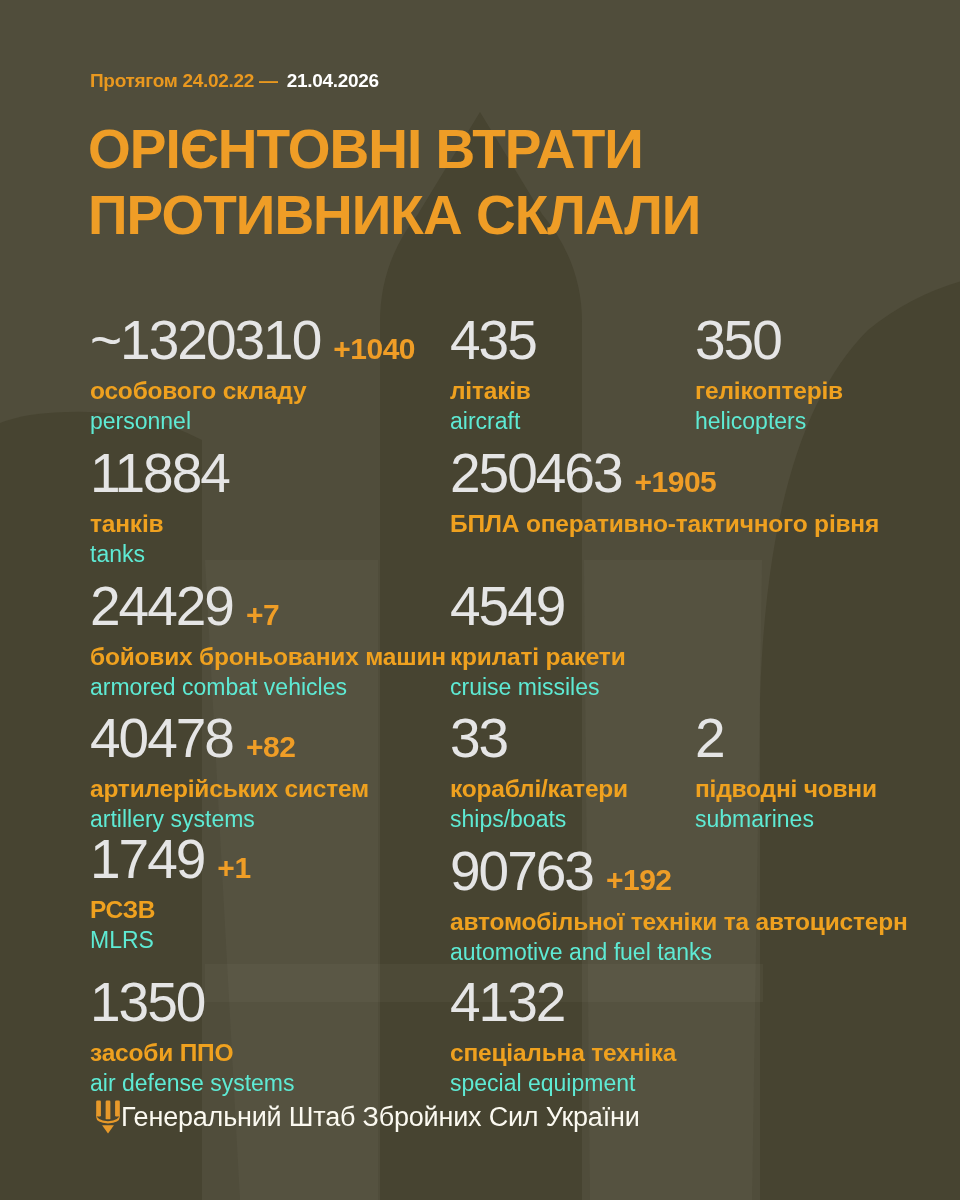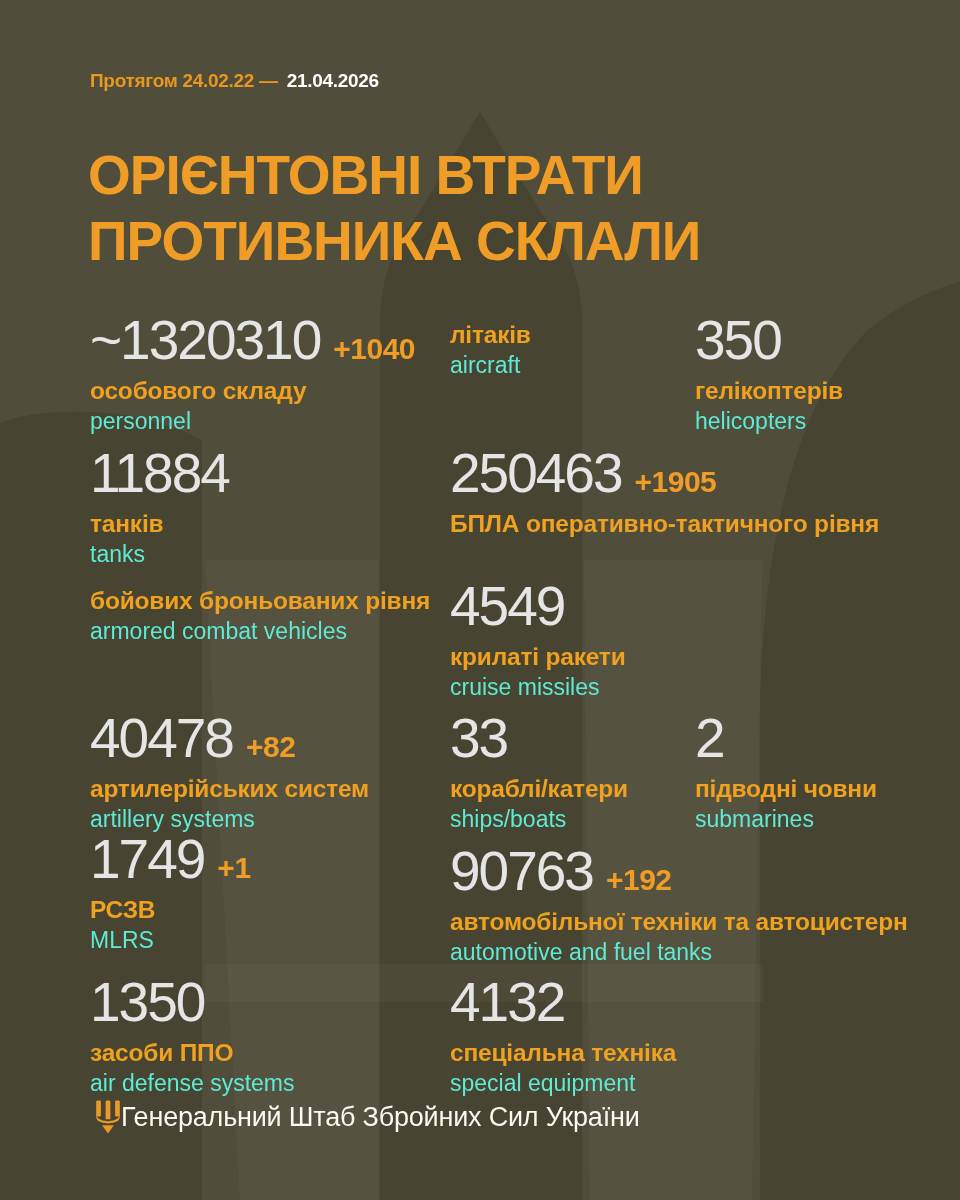--- a/index.html
+++ b/index.html
@@ -33,21 +33,20 @@
     position: absolute;
     left: 88px;
     top: 116px;
     font-size: 55px;
     line-height: 66px;
     font-weight: 700;
     color: #EF9D26;
     letter-spacing: -1px;
     text-transform: uppercase;
     white-space: nowrap;
-    margin-top: 26px;
   }
   .stat { position: absolute; white-space: nowrap; }
   .num-row { display: flex; align-items: baseline; }
   .num {
     font-size: 55px;
     line-height: 56px;
     font-weight: 400;
     letter-spacing: -2px;
     color: #e5e5e5;
   }
@@ -116,20 +115,23 @@
 <div class="stat" style="left:90px; top:312px">
   <div class="num-row">
     <span class="num">~1320310</span>
     <span class="delta">+1040</span>
   </div>
   <div class="label-uk">особового складу</div>
   <div class="label-en">personnel</div>
 </div>
 
 <div class="stat" style="left:450px; top:312px">
+  <div class="num-row">
+    <span class="num">435</span>
+  </div>
   <div class="label-uk">літаків</div>
   <div class="label-en">aircraft</div>
 </div>
 
 <div class="stat" style="left:695px; top:312px">
   <div class="num-row">
     <span class="num">350</span>
   </div>
   <div class="label-uk">гелікоптерів</div>
   <div class="label-en">helicopters</div>
@@ -145,21 +147,25 @@
 
 <div class="stat" style="left:450px; top:445px">
   <div class="num-row">
     <span class="num">250463</span>
     <span class="delta">+1905</span>
   </div>
   <div class="label-uk">БПЛА оперативно-тактичного рівня</div>
 </div>
 
 <div class="stat" style="left:90px; top:578px">
-  <div class="label-uk">бойових броньованих рівня</div>
+  <div class="num-row">
+    <span class="num">24429</span>
+    <span class="delta">+7</span>
+  </div>
+  <div class="label-uk">бойових броньованих машин</div>
   <div class="label-en">armored combat vehicles</div>
 </div>
 
 <div class="stat" style="left:450px; top:578px">
   <div class="num-row">
     <span class="num">4549</span>
   </div>
   <div class="label-uk">крилаті ракети</div>
   <div class="label-en">cruise missiles</div>
 </div>

